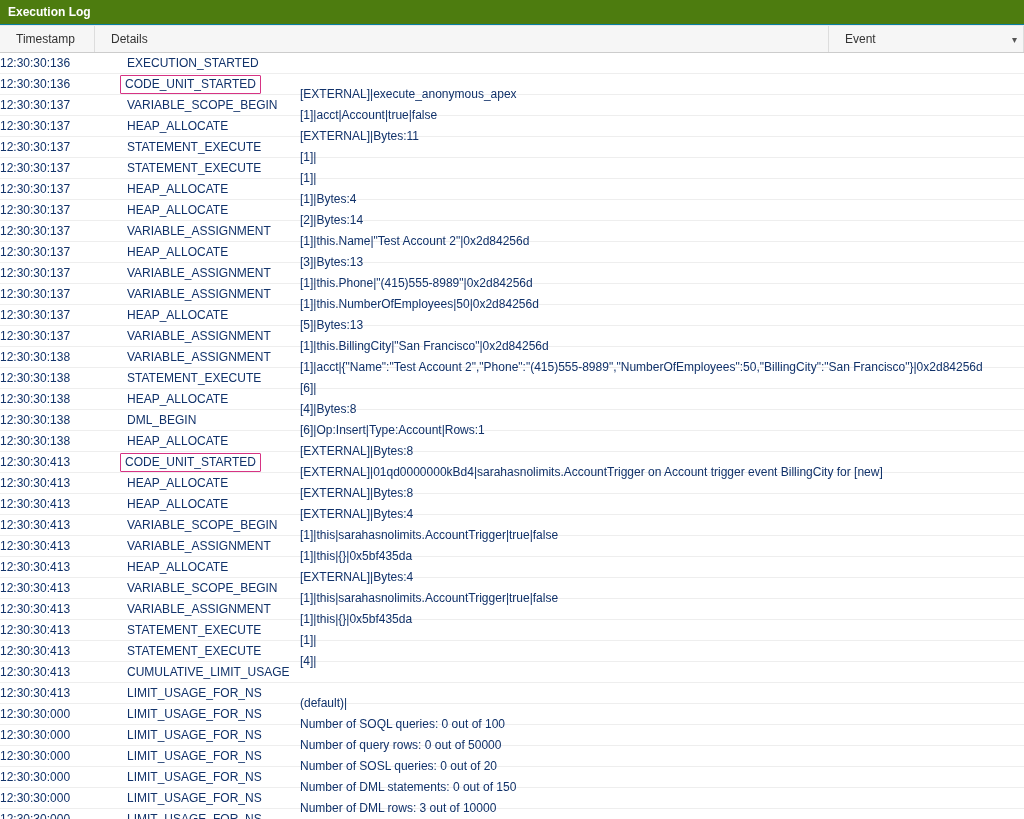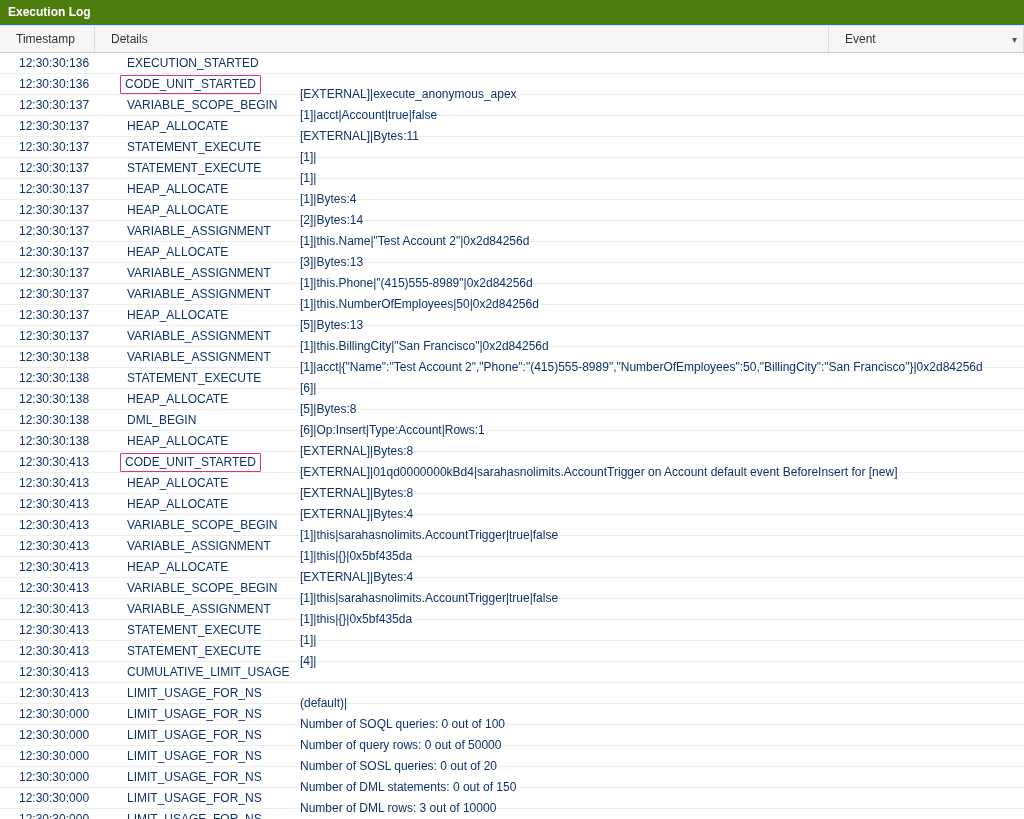--- a/index.html
+++ b/index.html
@@ -51,21 +51,21 @@
   }
   .row {
     display: flex;
     align-items: center;
     height: 21px;
     border-bottom: 1px solid #eeeeee;
     font-size: 12px;
     color: #11326a;
   }
   .row .cell { white-space: nowrap; overflow: hidden; text-overflow: ellipsis; }
-  .row .cell-ts { width: 95px; flex: 0 0 95px; padding-left: 19px; }
+  .row .cell-ts { width: 95px; flex: 0 0 95px; padding-left: 0; }
   .row .cell-ev { width: 195px; flex: 0 0 195px; padding-left: 32px; }
   .row .cell-dt { flex: 1 1 auto; padding-left: 10px; margin-top: 20px; }
   .highlight-box {
     display: inline-block;
     border: 1.5px solid #d63384;
     padding: 0 4px;
     margin-left: -7px;
     line-height: 17px;
     border-radius: 1px;
   }
@@ -167,36 +167,36 @@
       <div class="cell cell-dt">[1]|acct|{"Name":"Test Account 2","Phone":"(415)555-8989","NumberOfEmployees":50,"BillingCity":"San Francisco"}|0x2d84256d</div>
     </div>
     <div class="row">
       <div class="cell cell-ts">12:30:30:138</div>
       <div class="cell cell-ev">STATEMENT_EXECUTE</div>
       <div class="cell cell-dt">[6]|</div>
     </div>
     <div class="row">
       <div class="cell cell-ts">12:30:30:138</div>
       <div class="cell cell-ev">HEAP_ALLOCATE</div>
-      <div class="cell cell-dt">[5]|Bytes:8</div>
+      <div class="cell cell-dt">[4]|Bytes:8</div>
     </div>
     <div class="row">
       <div class="cell cell-ts">12:30:30:138</div>
       <div class="cell cell-ev">DML_BEGIN</div>
       <div class="cell cell-dt">[6]|Op:Insert|Type:Account|Rows:1</div>
     </div>
     <div class="row">
       <div class="cell cell-ts">12:30:30:138</div>
       <div class="cell cell-ev">HEAP_ALLOCATE</div>
       <div class="cell cell-dt">[EXTERNAL]|Bytes:8</div>
     </div>
     <div class="row">
       <div class="cell cell-ts">12:30:30:413</div>
       <div class="cell cell-ev"><span class="highlight-box">CODE_UNIT_STARTED</span></div>
-      <div class="cell cell-dt">[EXTERNAL]|01qd0000000kBd4|sarahasnolimits.AccountTrigger on Account default event BeforeInsert for [new]</div>
+      <div class="cell cell-dt">[EXTERNAL]|01qd0000000kBd4|sarahasnolimits.AccountTrigger on Account trigger event BillingCity for [new]</div>
     </div>
     <div class="row">
       <div class="cell cell-ts">12:30:30:413</div>
       <div class="cell cell-ev">HEAP_ALLOCATE</div>
       <div class="cell cell-dt">[EXTERNAL]|Bytes:8</div>
     </div>
     <div class="row">
       <div class="cell cell-ts">12:30:30:413</div>
       <div class="cell cell-ev">HEAP_ALLOCATE</div>
       <div class="cell cell-dt">[EXTERNAL]|Bytes:4</div>

